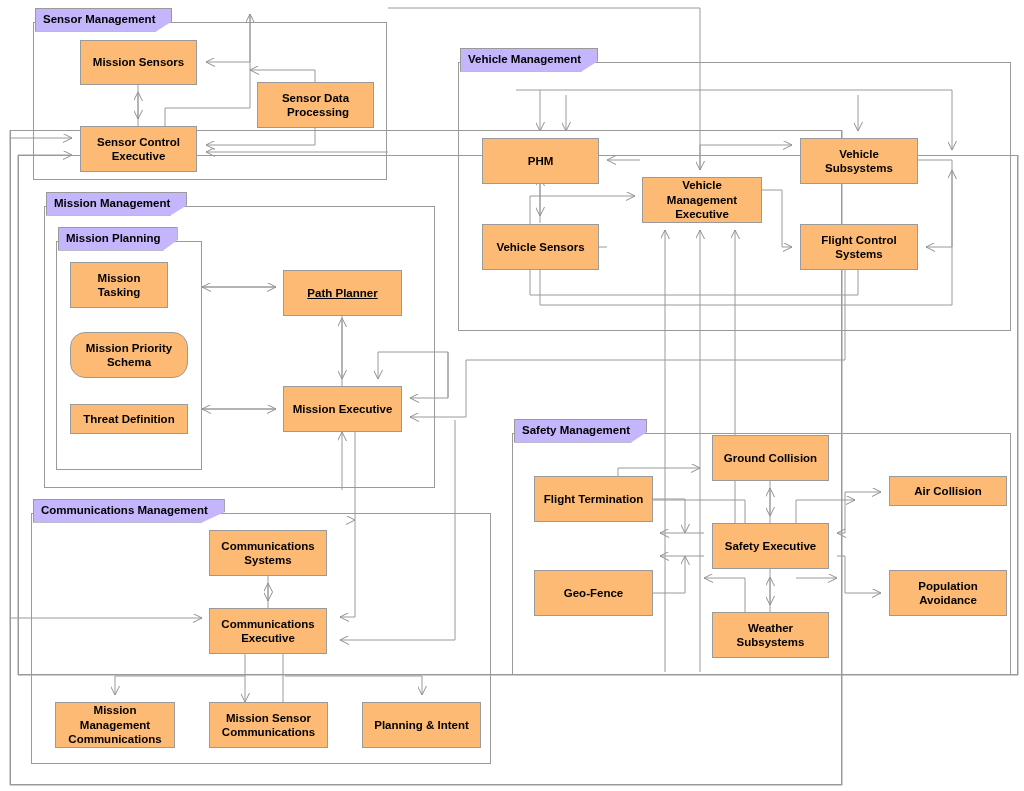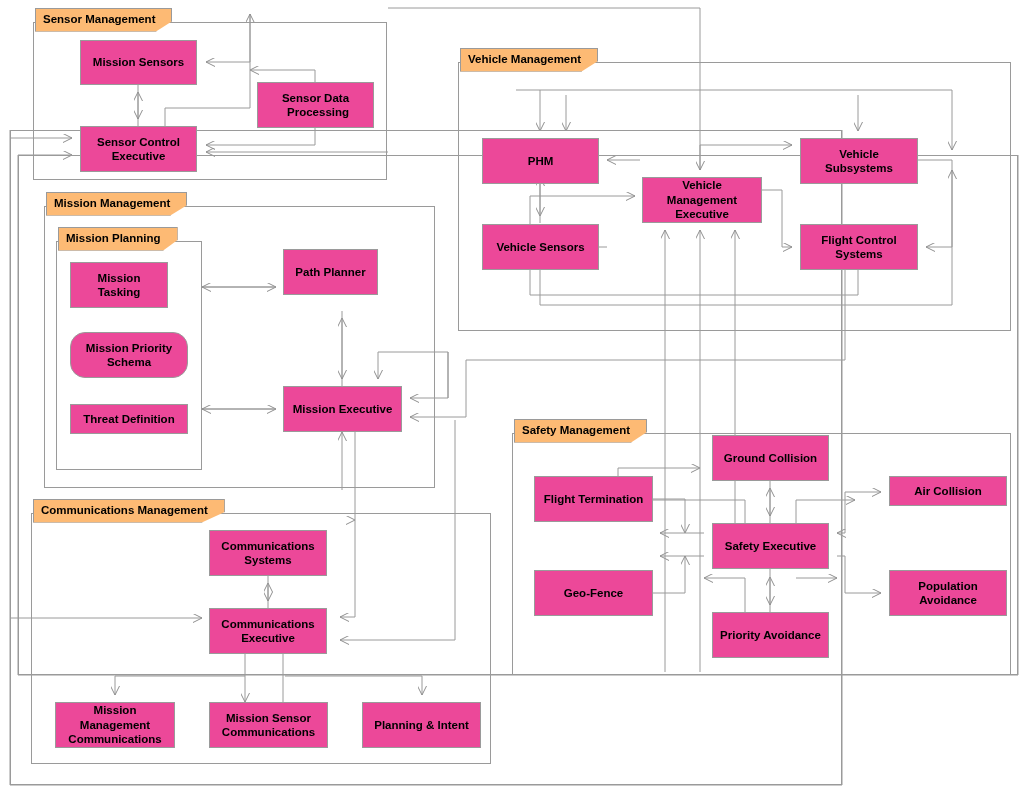--- a/index.html
+++ b/index.html
@@ -9,34 +9,34 @@
     background:#ffffff;
     font-family:"Liberation Sans","DejaVu Sans",sans-serif;
     overflow:hidden;
   }
   svg#wires{position:absolute;left:0;top:0;width:1024px;height:791px;pointer-events:none;}
   .grp{position:absolute;border:1px solid #9a9a9a;background:transparent;box-sizing:border-box;}
   .grp-outer{position:absolute;border:1px solid #9a9a9a;background:transparent;box-sizing:border-box;}
   .tab{
     position:absolute;
     border:1px solid #9a9a9a;
-    background:#fdba74;
+    background:#c4b5fd;
     box-sizing:border-box;
     font-size:11.5px;
     font-weight:bold;
     color:#000;
     line-height:1;
     padding:5px 16px 5px 7px;
     white-space:nowrap;
     clip-path:polygon(0 0, 100% 0, 100% 55%, 88% 100%, 0 100%);
   }
   .node{
     position:absolute;
     border:1px solid #9a9a9a;
-    background:#ec4899;
+    background:#fdba74;
     box-sizing:border-box;
     display:flex;
     align-items:center;
     justify-content:center;
     text-align:center;
     font-size:11.5px;
     font-weight:bold;
     color:#000;
     line-height:1.25;
     padding:14px 4px;
@@ -170,34 +170,34 @@
       <div class="node" style="left: 482px; top: 224px; width: 117px; height: 46px;">Vehicle Sensors</div>
       <div class="node" style="left: 642px; top: 177px; width: 120px; height: 46px;">Vehicle Management
 Executive</div>
       <div class="node" style="left: 800px; top: 138px; width: 118px; height: 46px;">Vehicle Subsystems</div>
       <div class="node" style="left: 800px; top: 224px; width: 118px; height: 46px;">Flight Control
 Systems</div>
       <div class="node" style="left: 70px; top: 262px; width: 98px; height: 46px;">Mission Tasking</div>
       <div class="node" style="left: 70px; top: 332px; width: 118px; height: 46px; border-radius: 15px;">Mission Priority
 Schema</div>
       <div class="node" style="left: 70px; top: 404px; width: 118px; height: 28px;">Threat Definition</div>
-      <div class="node" style="left: 283px; top: 249px; width: 95px; height: 46px;">Path Planner</div>
+      <div class="node" style="left: 283px; top: 270px; width: 119px; height: 46px; text-decoration: underline;">Path Planner</div>
       <div class="node" style="left: 283px; top: 386px; width: 119px; height: 46px;">Mission Executive</div>
       <div class="node" style="left: 209px; top: 530px; width: 118px; height: 46px;">Communications
 Systems</div>
       <div class="node" style="left: 209px; top: 608px; width: 118px; height: 46px;">Communications
 Executive</div>
       <div class="node" style="left: 55px; top: 702px; width: 120px; height: 46px;">Mission Management
 Communications</div>
       <div class="node" style="left: 209px; top: 702px; width: 119px; height: 46px;">Mission Sensor
 Communications</div>
       <div class="node" style="left: 362px; top: 702px; width: 119px; height: 46px;">Planning &amp; Intent</div>
       <div class="node" style="left: 712px; top: 435px; width: 117px; height: 46px;">Ground Collision</div>
       <div class="node" style="left: 534px; top: 476px; width: 119px; height: 46px;">Flight Termination</div>
       <div class="node" style="left: 889px; top: 476px; width: 118px; height: 28px;">Air Collision</div>
       <div class="node" style="left: 712px; top: 523px; width: 117px; height: 46px;">Safety Executive</div>
       <div class="node" style="left: 534px; top: 570px; width: 119px; height: 46px;">Geo-Fence</div>
       <div class="node" style="left: 889px; top: 570px; width: 118px; height: 46px;">Population
 Avoidance</div>
-      <div class="node" style="left: 712px; top: 612px; width: 117px; height: 46px;">Priority Avoidance</div>
+      <div class="node" style="left: 712px; top: 612px; width: 117px; height: 46px;">Weather Subsystems</div>
     </div>
 
 </div>
 
 </body></html>

